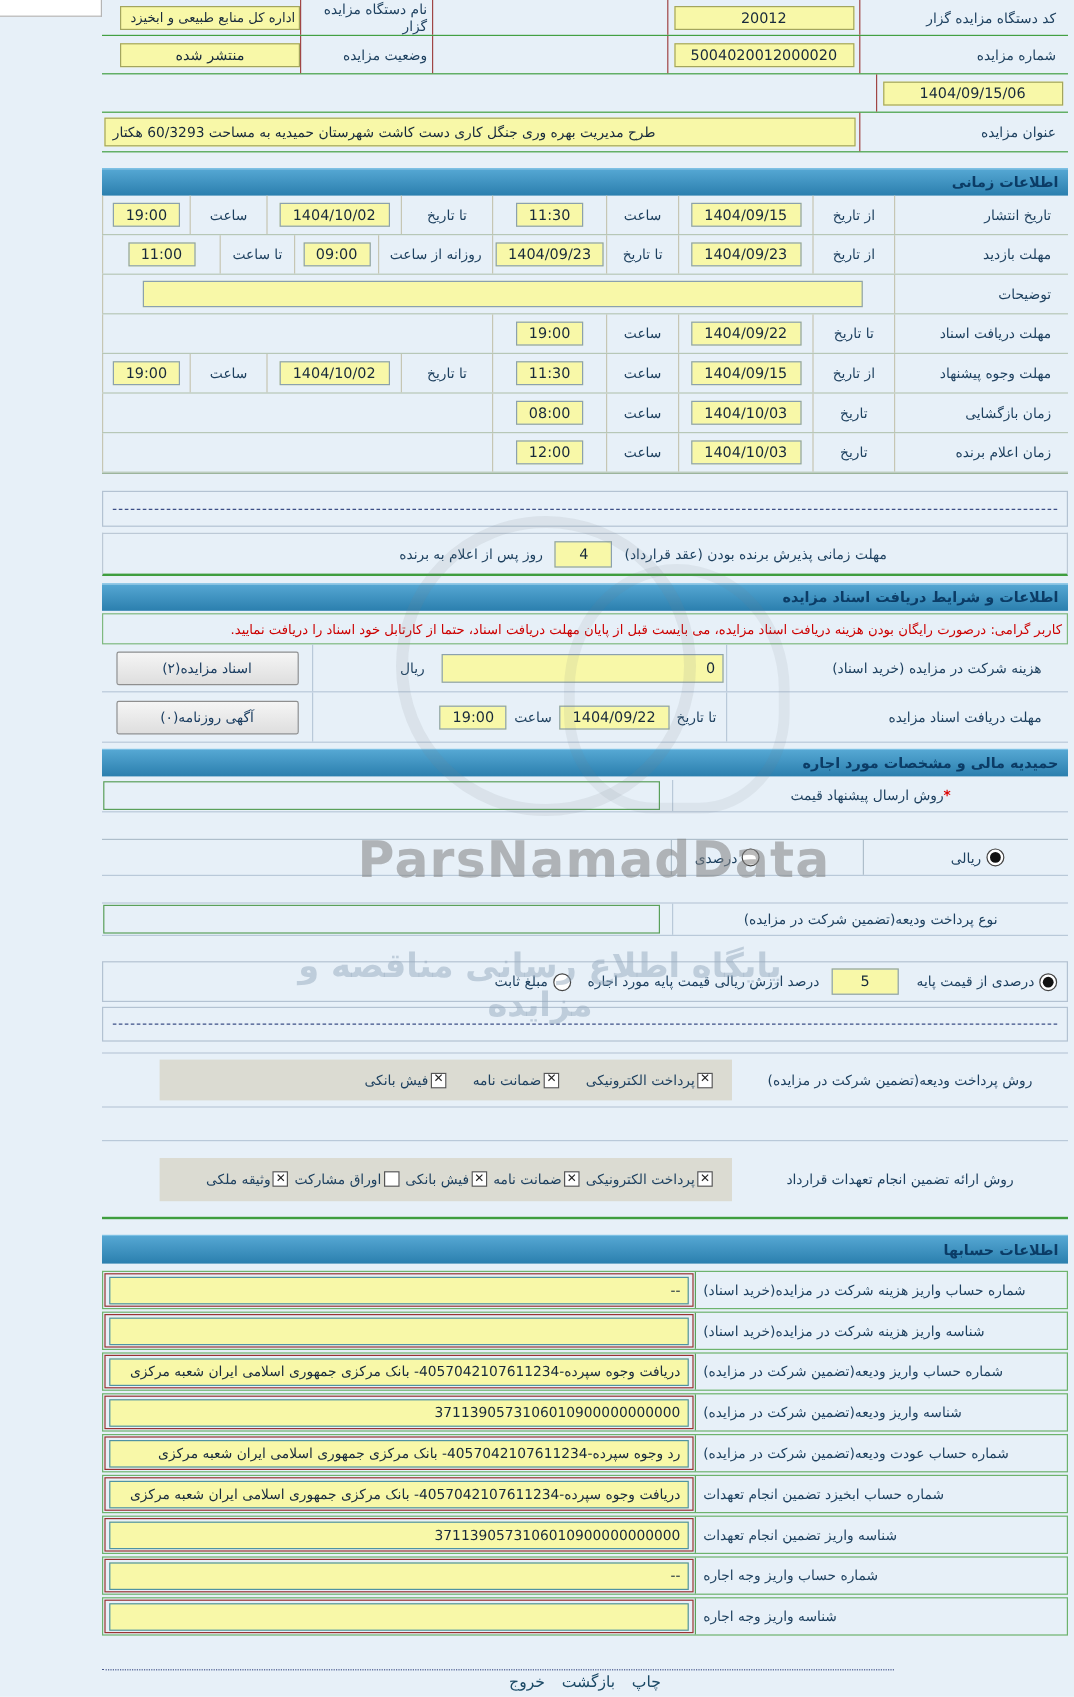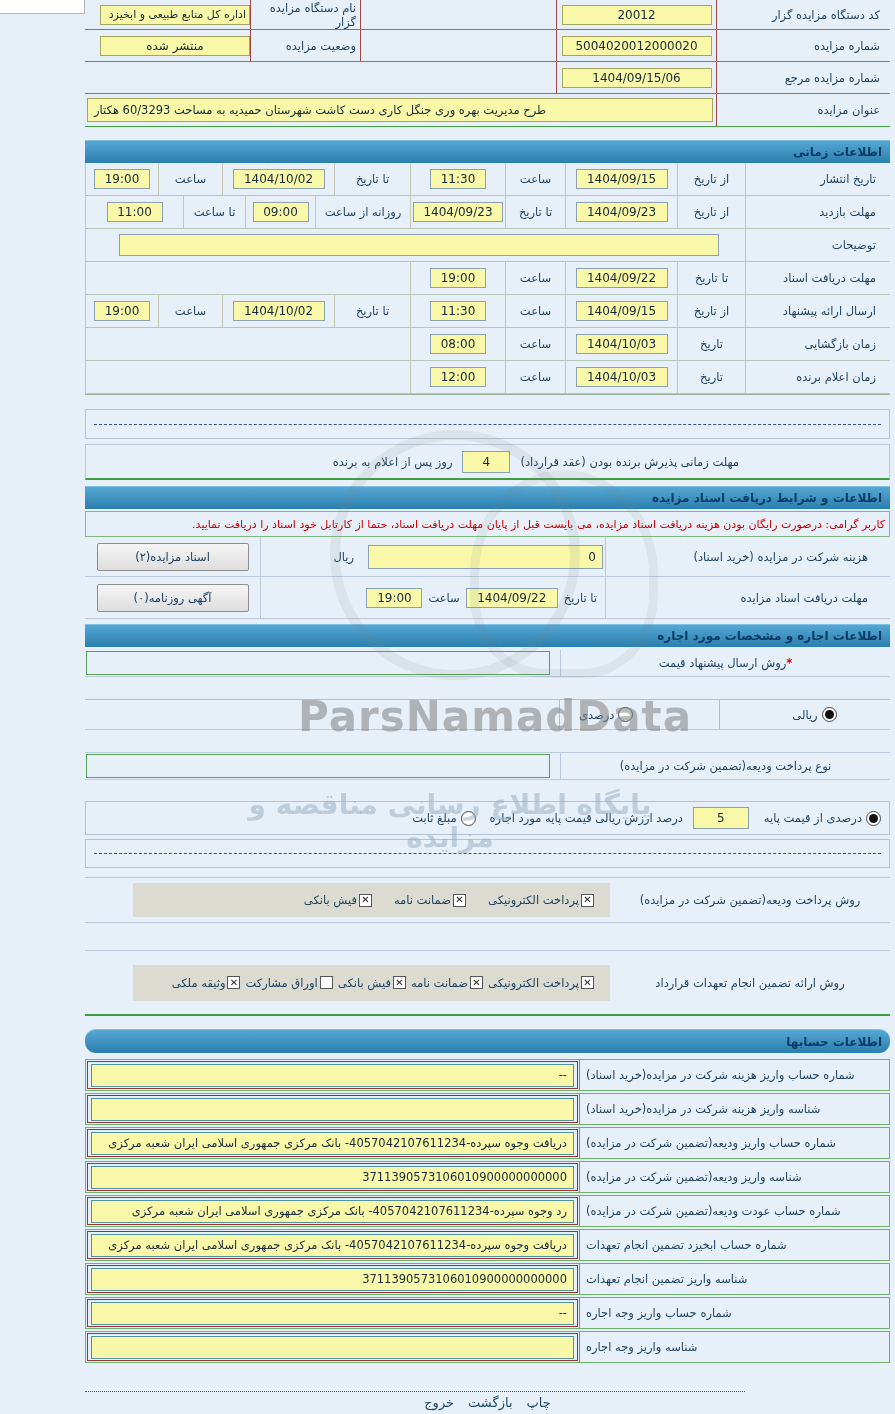--- a/index.html
+++ b/index.html
@@ -121,21 +121,20 @@
         <div class="sc w160 vm">
             <div class="yin oin w150i">5004020012000020</div>
           </div>
         <div class="sc w196 vm"></div>
         <div class="sc w110 vm lbl-text">وضعیت مزایده</div>
         <div class="sc fillc">
             <div class="yin oin w150i">منتشر شده</div>
           </div>
       </div>
       <div class="srow h32">
-        <div class="sc lblcell w174 vm lbl-text">شماره مزایده مرجع</div>
         <div class="sc w160 vm">
             <div class="yin oin w150i">1404/09/15/06</div>
           </div>
         <div class="sc fillc"></div>
       </div>
       <div class="srow h33">
         <div class="sc lblcell w174 vm lbl-text">عنوان مزایده</div>
         <div class="sc fillc">
             <div class="yin oin titlein">طرح مدیریت بهره وری جنگل کاری دست کاشت شهرستان حمیدیه به مساحت 60/3293 هکتار</div>
           </div>
@@ -194,21 +193,21 @@
         <div class="tc v112">
             <div class="yin din">1404/09/22</div>
           </div>
         <div class="tc f60 lbl-text">ساعت</div>
         <div class="tc v95">
             <div class="yin tin">19:00</div>
           </div>
         <div class="tc vfill"></div>
       </div>
       <div class="trw">
-        <div class="tc tlbl lbl-text">ارسال ارائه پیشنهاد</div>
+        <div class="tc tlbl lbl-text">مهلت وجوه پیشنهاد</div>
         <div class="tc f68 lbl-text">از تاریخ</div>
         <div class="tc v112">
             <div class="yin din">1404/09/15</div>
           </div>
         <div class="tc f60 lbl-text">ساعت</div>
         <div class="tc v95">
             <div class="yin tin">11:30</div>
           </div>
         <div class="tc f76 lbl-text">تا تاریخ</div>
         <div class="tc v112b">
@@ -273,21 +272,21 @@
         <span class="midlbl">تا تاریخ</span>
         <div class="yin din">1404/09/22</div>
         <span class="midlbl">ساعت</span>
         <div class="yin tin">19:00</div>
       </div>
       <div class="btncol">
           <button class="btn">آگهی روزنامه(۰)</button>
         </div>
     </div>
 
-    <div class="sec-header" style="margin-top:5px;">اطلاعات اجاره و مشخصات مورد اجاره</div>
+    <div class="sec-header" style="margin-top:5px;">حمیدیه مالی و مشخصات مورد اجاره</div>
     <div class="finrow h27" style="margin-top:3px;">
       <div class="finlbl lbl-text">
         <span style="color:#dd0000;font-weight:bold;">*</span>
           <span>روش ارسال پیشنهاد قیمت</span>
       </div>
       <div style="flex:1;height:100%;display:flex;align-items:center;">
           <div class="greenbox"></div>
         </div>
     </div>
     <div class="spacer20"></div>
@@ -367,21 +366,21 @@
             <span class="opt-label">اوراق مشارکت</span>
           </span>
 
           <span class="opt">
             <span class="cb on"></span>
             <span class="opt-label">وثیقه ملکی</span>
           </span>
         </div>
     </div>
 
-    <div class="sec-header" style="margin-top:13px;height:24px;line-height:24px;border-radius:11px;">اطلاعات حسابها</div>
+    <div class="sec-header" style="margin-top:13px;height:24px;line-height:24px;">اطلاعات حسابها</div>
     <div style="margin-top:6px;">
 
         <div class="accrow">
           <div class="acclbl lbl-text">
             <span>شماره حساب واریز هزینه شرکت در مزایده(خرید اسناد)</span>
           </div>
           <div class="accval">
             <div class="ain">--</div>
           </div>
         </div>

